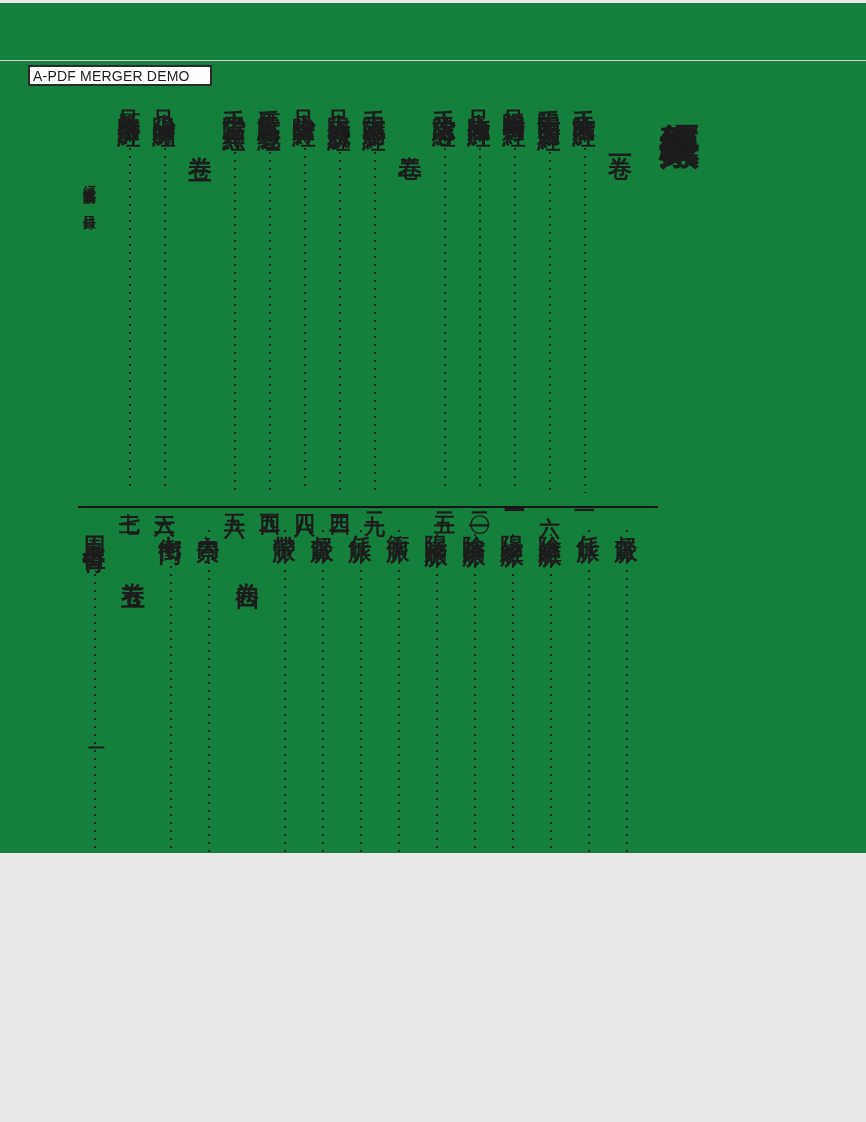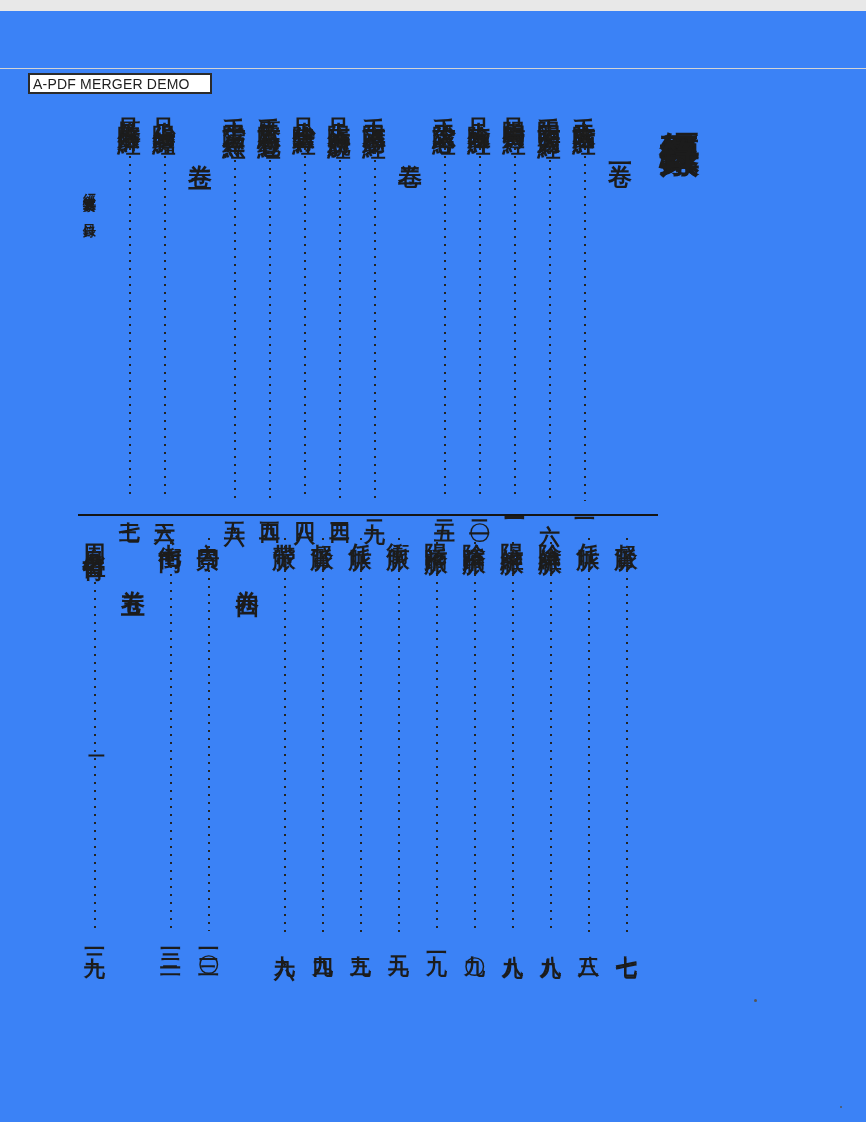--- a/index.html
+++ b/index.html
@@ -1,19 +1,19 @@
 <!DOCTYPE html>
 <html><head>
 <meta charset="utf-8">
 <style>
   html,body { margin:0; padding:0; background:#e8e8e8; }
   .sheet {
-    position:relative; width:866px; height:1111px; background:#3b82f6;
+    position:relative; width:866px; height:850px; background:#15803d;
     font-family:"DejaVu Serif","Liberation Serif",serif; color:#1c1c1c;
-    overflow:hidden; margin:11px auto;
+    overflow:hidden; margin:3px auto;
   }
   .top-rule { position:absolute; top:57px; left:0; width:866px; height:1px; background:#d4d4d4; }
   .watermark {
     position:absolute; left:28px; top:62px; width:184px; height:21px;
     border:2px solid #2b2b2b; display:flex; align-items:center; justify-content:flex-start;
     box-sizing:border-box; padding-left:3px; background:#fff;
   }
   .watermark span {
     font-family:"Liberation Sans","DejaVu Sans",sans-serif;
     font-size:14px; letter-spacing:0.2px; color:#1d1d1d; white-space:nowrap;

